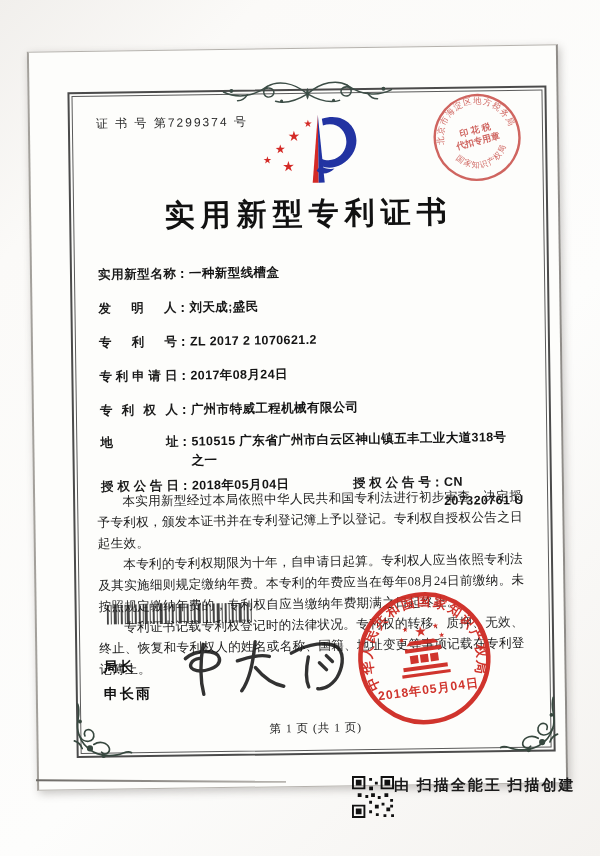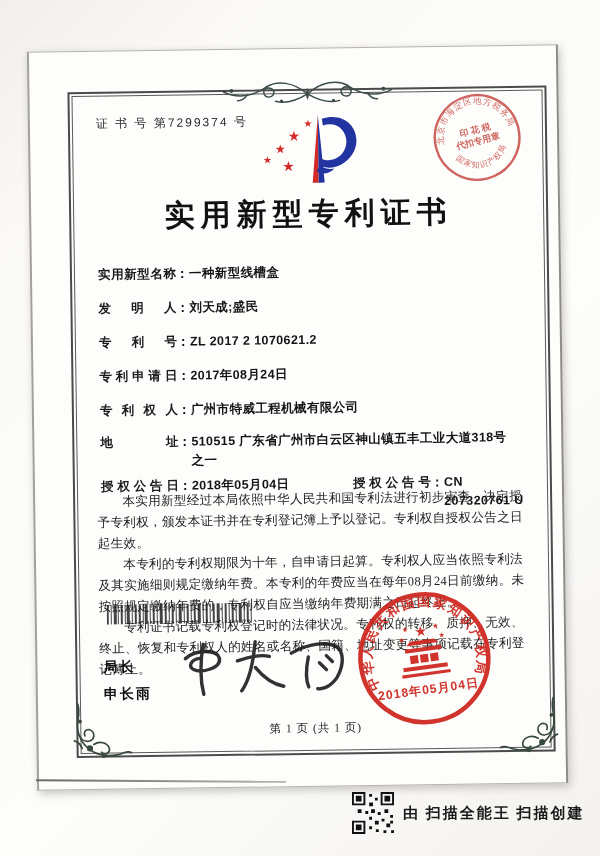--- a/index.html
+++ b/index.html
@@ -54,21 +54,21 @@
     font-family:Liberation Serif, serif;
     font-size:14px;font-weight:700;color:#111;line-height:27px;letter-spacing:2px;
   }
   .signature{position:absolute;left:96px;top:536px;}
   .big-seal{position:absolute;left:276px;top:498px;width:142px;height:142px;transform:rotate(-7deg);opacity:.95;}
   .page-num{
     position:absolute;left:0;top:630px;width:100%;text-align:center;
     font-size:11.5px;color:#222;letter-spacing:1px;
   }
   .scan-footer{
-    position:absolute;left:352px;top:792px;display:flex;align-items:center;gap:9px;
+    position:absolute;left:352px;top:776px;display:flex;
   }
   .scan-text{
     font-size:15px;font-weight:700;color:#1a1a1a;letter-spacing:2px;
     font-family:"Liberation Serif","DejaVu Serif",serif;white-space:nowrap;
   }
   .edge-line{position:absolute;left:36px;top:780px;width:250px;height:2px;background:linear-gradient(90deg,#6d6a66,#b9b6b1);transform:rotate(.4deg);}
   svg{display:block;}
   .ring-text{fill:#c33b35;font-family:"Liberation Sans",sans-serif;}
   .seal-red{fill:#ce2a22;}
 </style>

